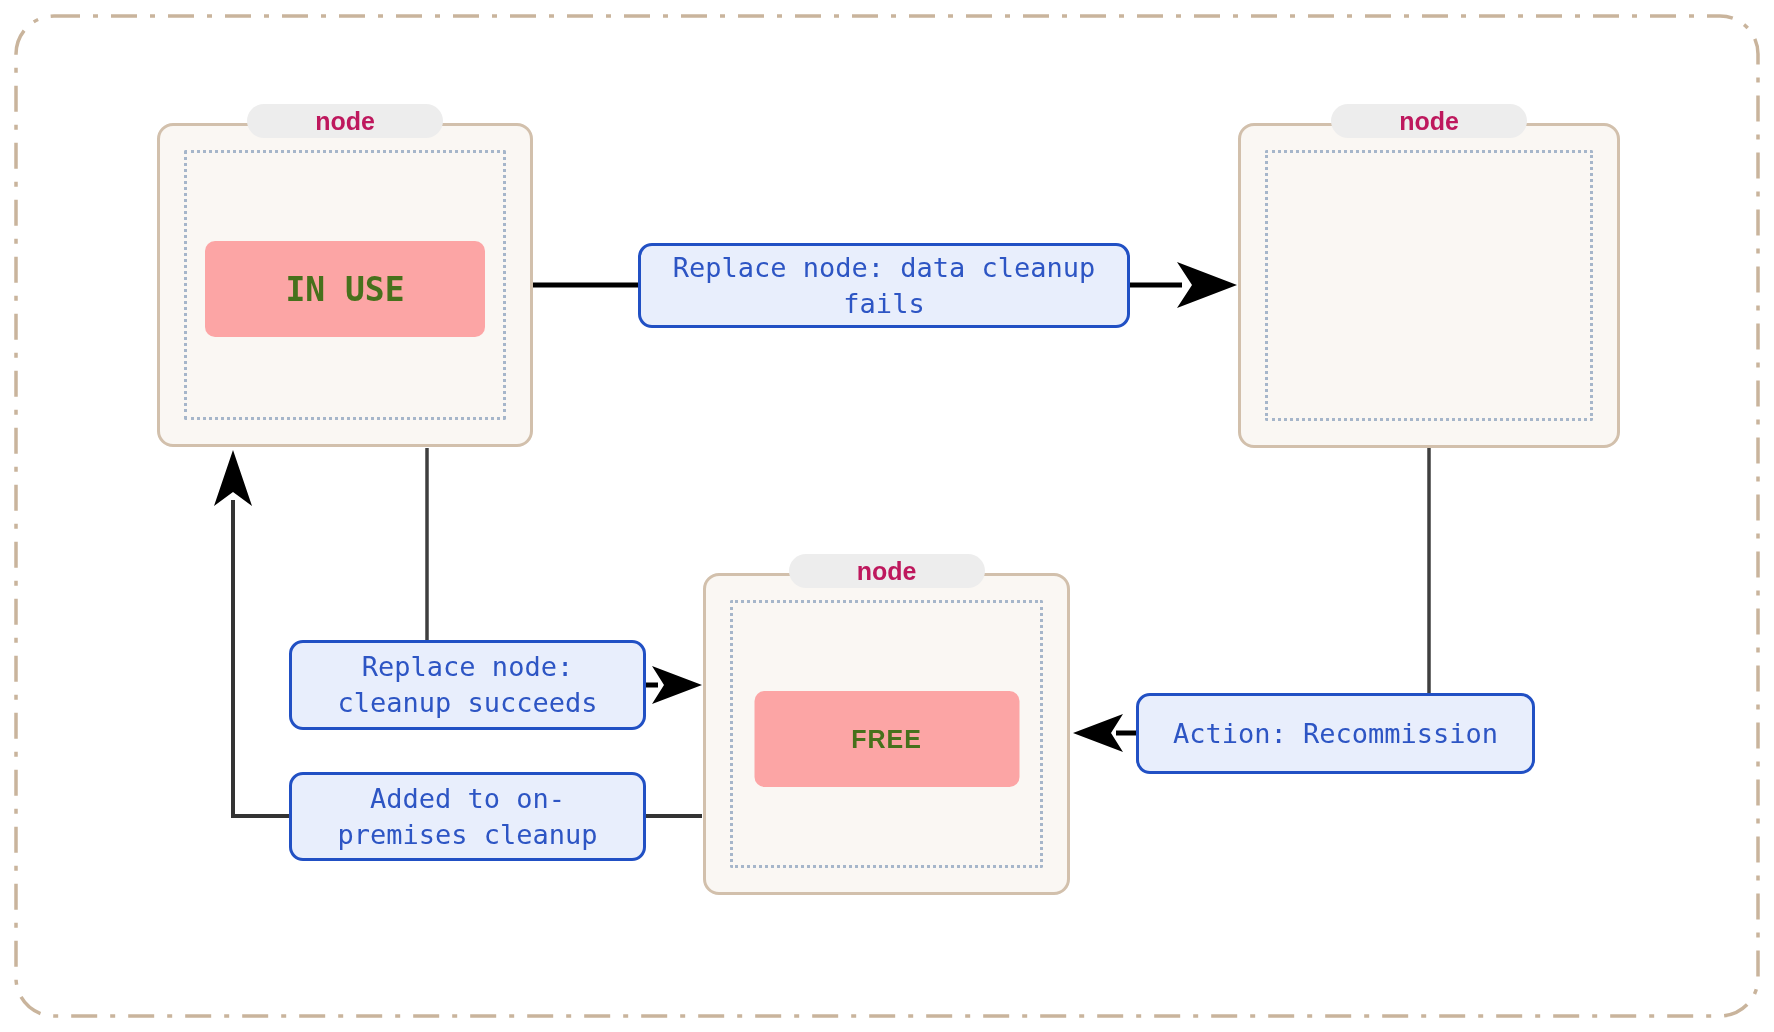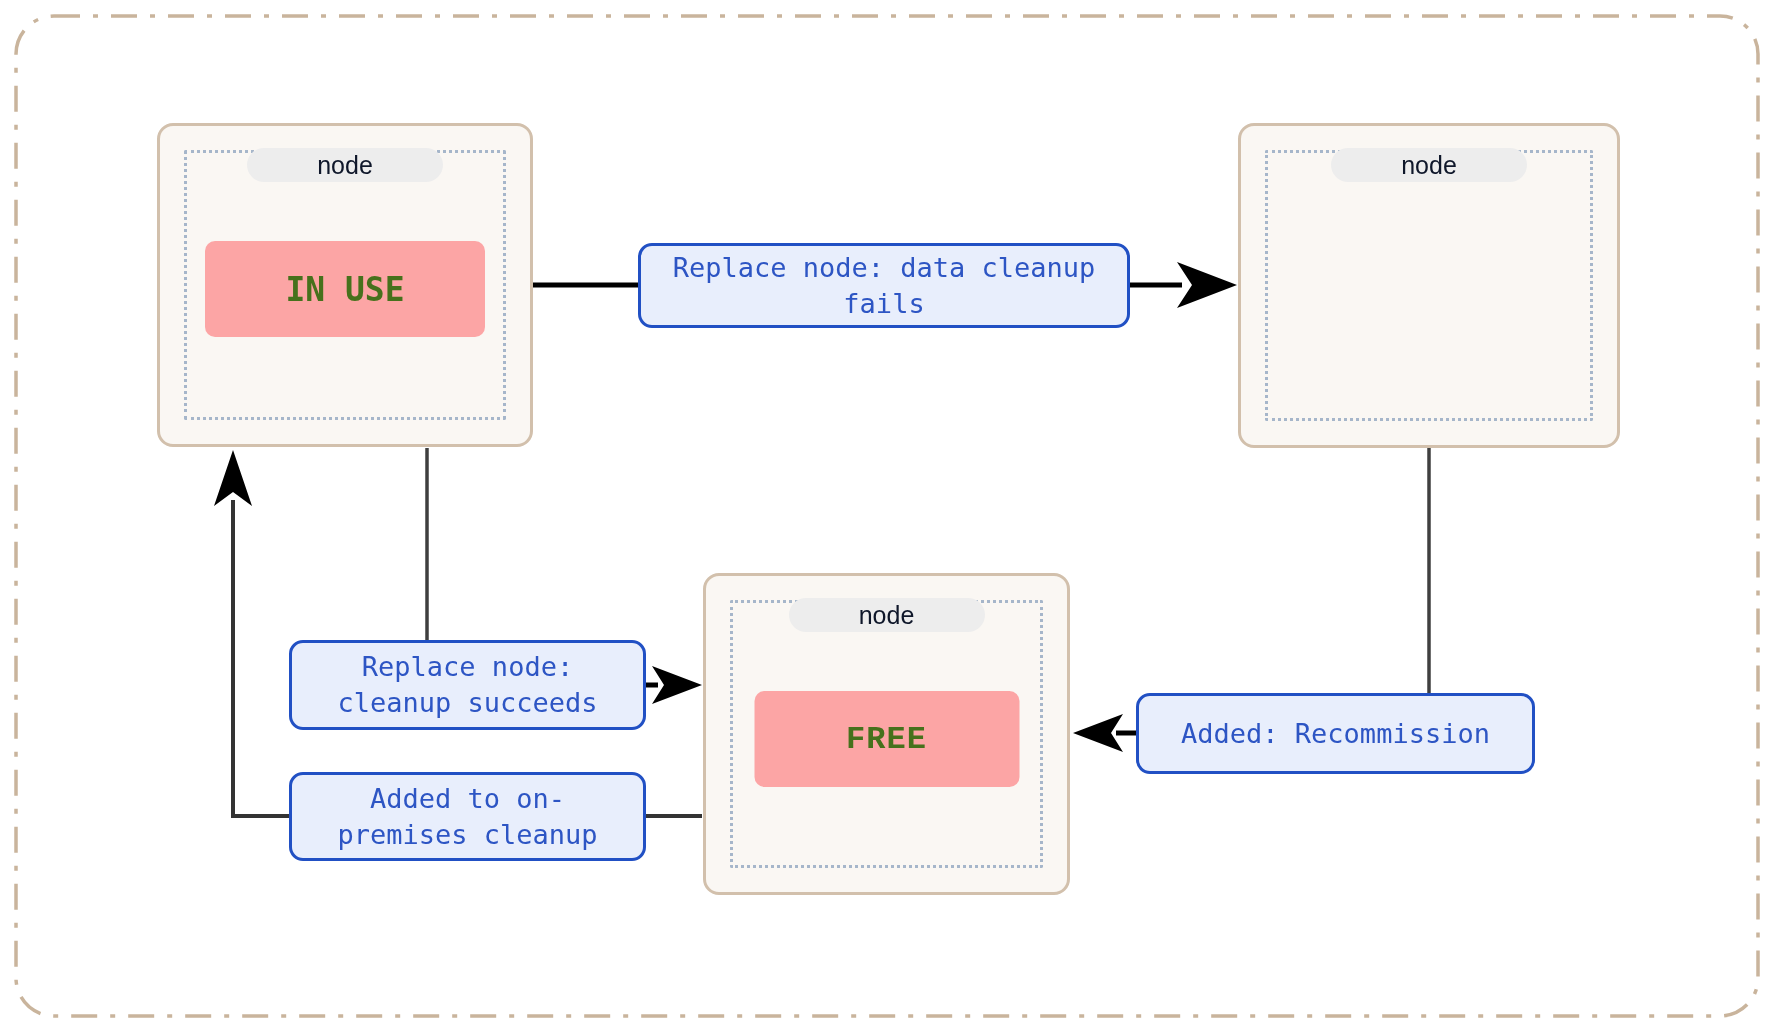--- a/index.html
+++ b/index.html
@@ -10,36 +10,35 @@
   .edges-layer{position:absolute;left:0;top:0;z-index:0;}
   
   .state-node{
     position:absolute;background:#faf7f3;border:3px solid #d2c0ac;border-radius:16px;
     box-sizing:border-box;z-index:1;
   }
   .node-tag{
     position:absolute;top:-22px;left:50%;transform:translateX(-50%);
     width:196px;height:34px;background:#ededed;border-radius:17px;
     display:flex;align-items:center;justify-content:center;
-    font-family:"Liberation Sans",sans-serif;font-weight:normal;font-size:25px;color:#0f172a;
+    font-family:"Liberation Sans",sans-serif;font-weight:bold;font-size:25px;color:#be185d;
     z-index:3;
-    margin-top:44px;
   }
   .inner-dotted{
     position:absolute;inset:24px;border:3px dotted #a6b6ca;border-radius:2px;
   }
   .state-label{
     position:absolute;top:115px;left:50%;transform:translateX(-50%);
     height:96px;border-radius:10px;background:#fca5a5;color:#46711c;
     display:flex;align-items:center;justify-content:center;
     font-family:"DejaVu Sans Mono","Liberation Mono",monospace;font-weight:bold;font-size:33px;
     letter-spacing:0px;box-sizing:border-box;
   }
   .state-label.sans{
-    font-family:Liberation Mono, monospace;font-size:32px;letter-spacing:1px;
+    font-family:Liberation Sans, sans-serif;font-size:25px;letter-spacing:1px;
   }
   
   .edge-label{
     position:absolute;background:#e8eefc;border:3.5px solid #2150c4;border-radius:14px;
     color:#2d55c4;font-family:"DejaVu Sans Mono","Liberation Mono",monospace;font-size:27px;
     line-height:1.32;display:flex;align-items:center;justify-content:center;text-align:center;
     box-sizing:border-box;z-index:2;
   }
 </style>
 </head>
@@ -84,17 +83,17 @@
   <div class="state-node" style="left:703px;top:573px;width:367px;height:322px">
     <div class="node-tag">node</div>
     <div class="inner-dotted"></div>
     <div class="state-label sans" style="width:265px">FREE</div>
   </div>
 
   <div class="edge-label" style="left:638px;top:243px;width:492px;height:85px;padding:18px 22px">Replace node: data cleanup fails</div>
 
   <div class="edge-label" style="left:289px;top:640px;width:357px;height:90px;padding:0 14px">Replace node: cleanup succeeds</div>
 
-  <div class="edge-label" style="left:1136px;top:693px;width:399px;height:81px;padding:0 10px">Added: Recommission</div>
+  <div class="edge-label" style="left:1136px;top:693px;width:399px;height:81px;padding:0 10px">Action: Recommission</div>
 
   <div class="edge-label" style="left:289px;top:772px;width:357px;height:89px;padding:0 14px">Added to on-premises cleanup</div>
 
 </div>
 
 </body></html>

